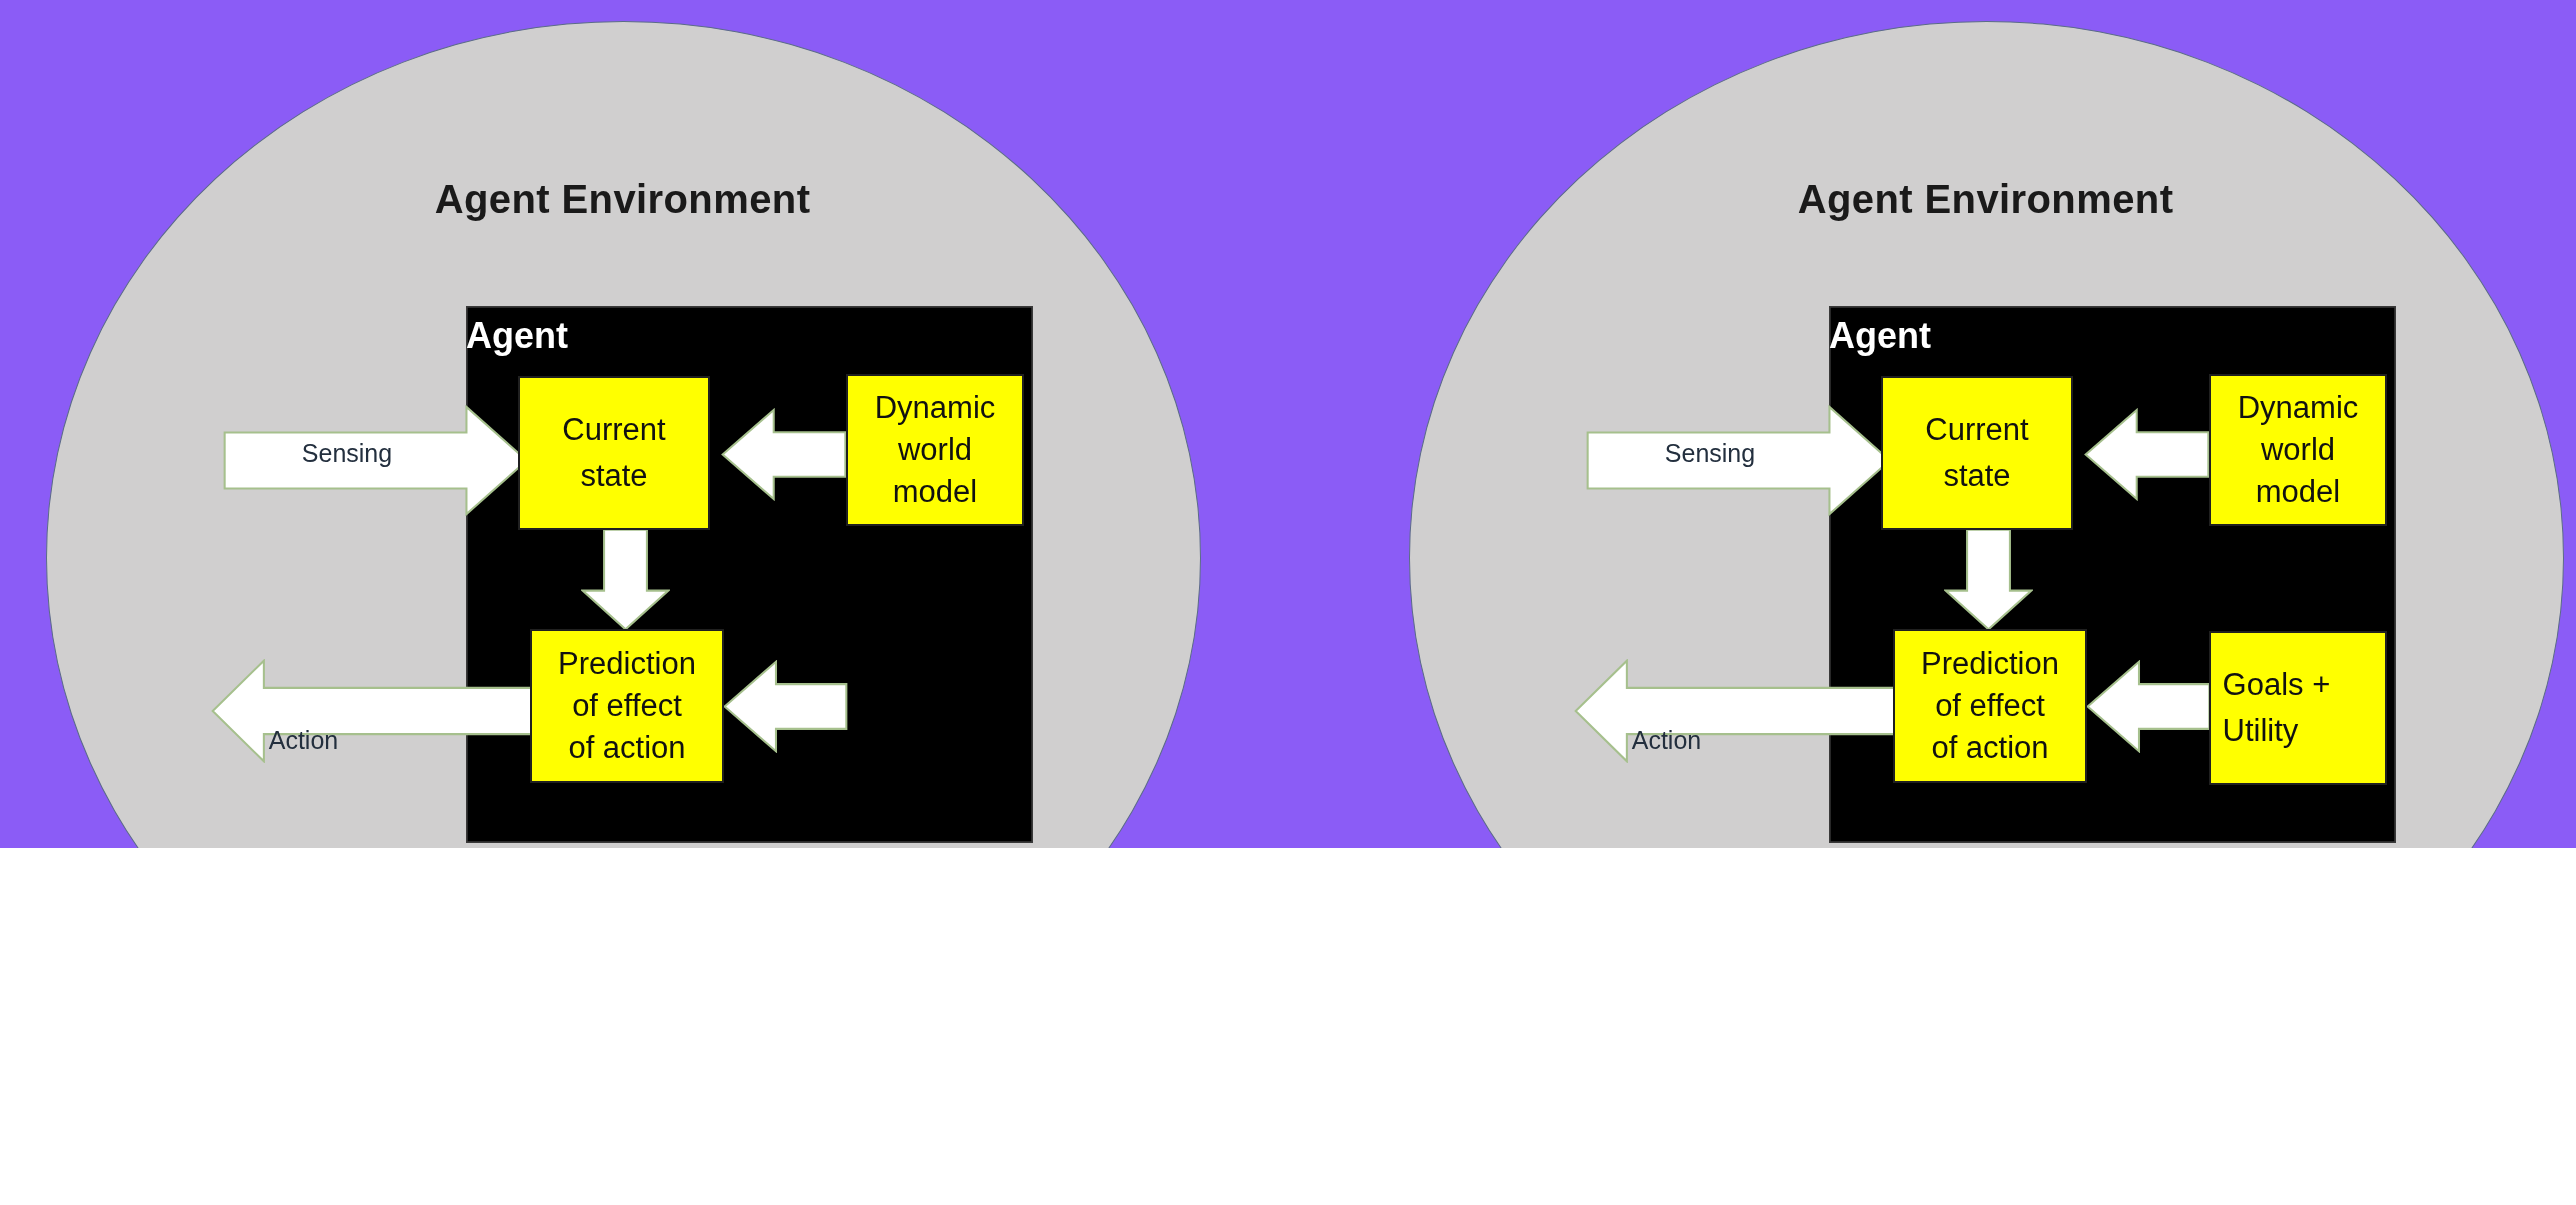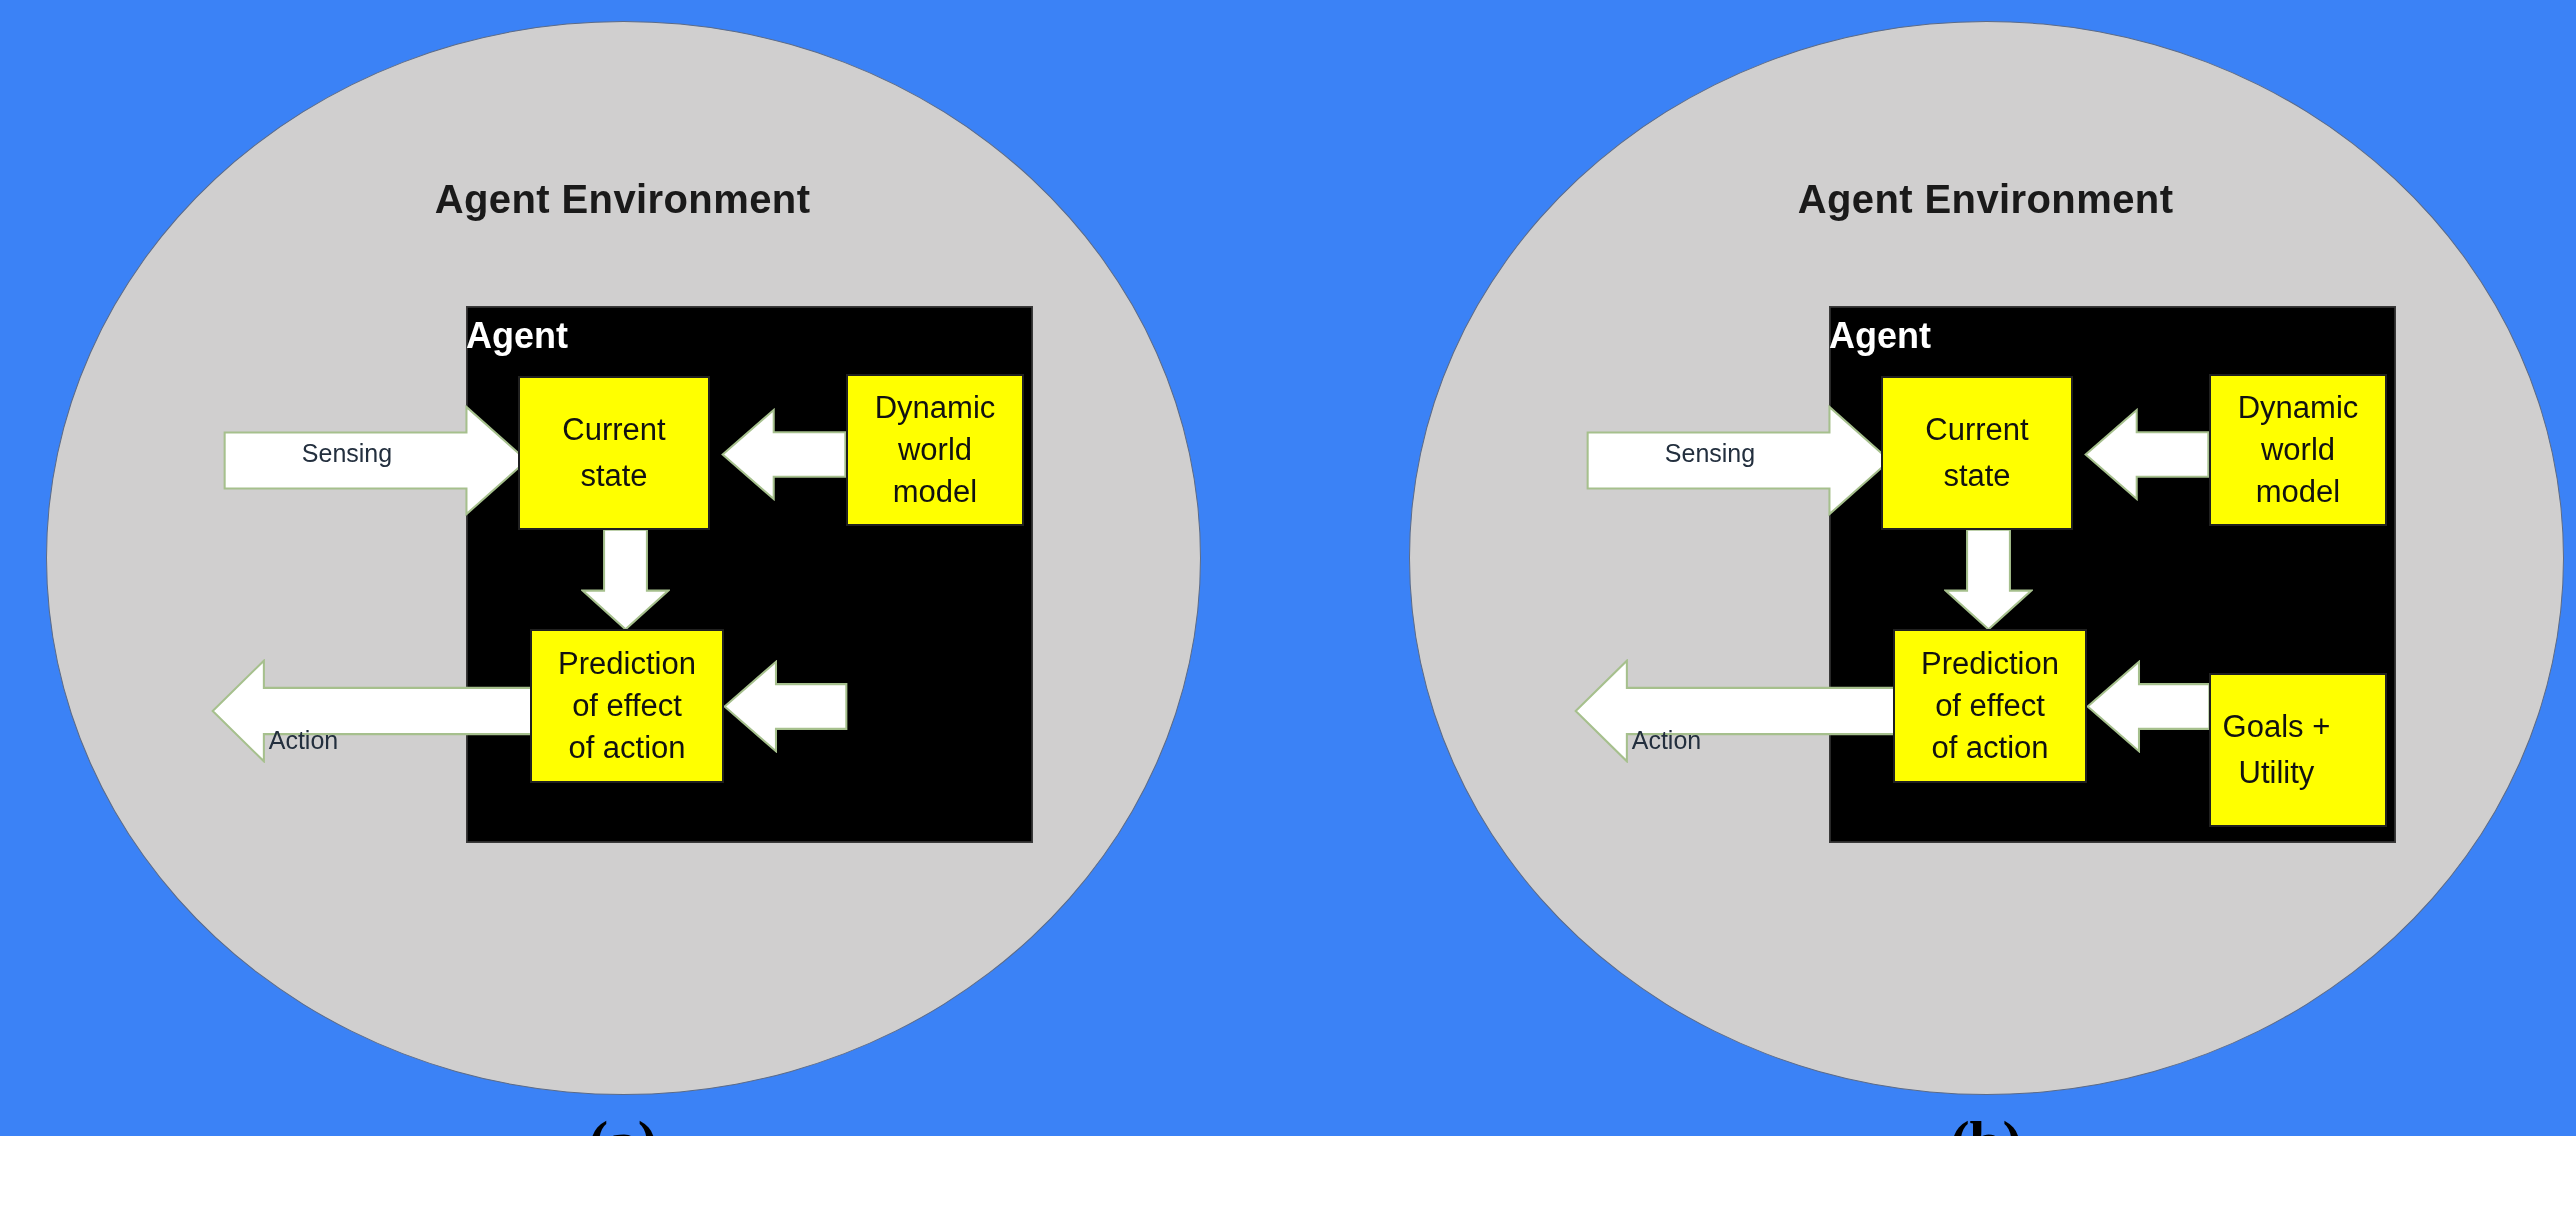--- a/index.html
+++ b/index.html
@@ -1,16 +1,16 @@
 <!DOCTYPE html>
 <html style="font-size:13.2px"><head>
 <meta charset="utf-8">
 <style>
   html,body{margin:0;padding:0;background:#ffffff;}
-  .stage{position:relative;width:2576px;height:1136px;background:#3b82f6;overflow:hidden;
+  .stage{position:relative;width:2576px;height:848px;background:#8b5cf6;overflow:hidden;
          font-family:"Liberation Sans",sans-serif;}
   .panel{position:absolute;top:0;width:1215px;height:1206px;}
 
   .ellipse{position:absolute;left:46px;top:20.6px;width:1153px;height:1072px;
            background:#d0cfcf;border:1.7px solid #5b6b88;border-radius:50%;z-index:1;}
 
   .env-title{position:absolute;left:127px;top:177px;width:991px;text-align:center;
              font-size:40px;font-weight:bold;color:#1a1a1a;z-index:2;letter-spacing:0.4px;}
 
   .agent-box{position:absolute;left:466px;top:306px;width:567px;height:537px;
@@ -19,21 +19,21 @@
   .agent-label{position:absolute;left:466px;top:315px;width:567px;text-align:left;
                font-size:36px;font-weight:bold;color:#ffffff;z-index:5;}
 
   .ybox{position:absolute;background:#ffff00;border:2.5px solid #202020;box-sizing:border-box;
         display:flex;align-items:center;justify-content:center;text-align:center;
         font-size:31px;line-height:1.5;color:#111111;white-space:pre-line;z-index:4;}
   .current-state{left:518px;top:376px;width:192px;height:154px;}
   .world-model{left:846px;top:374px;width:178px;height:152px;line-height:1.35;}
   .prediction{left:530px;top:629px;width:194px;height:154px;line-height:1.35;}
   .goals{left:846px;top:631px;width:178px;height:154px;}
-  .goals-left{justify-content:flex-start;text-align:center;padding-left:11.6px;margin-top:42px;}
+  .goals-left{justify-content:flex-start;text-align:left;padding-left:11.6px;}
 
   .arrow-svg{position:absolute;z-index:3;}
   .arrow-svg polygon{fill:#ffffff;stroke:#a6c08d;stroke-width:2.5;stroke-linejoin:miter;}
 
   .arrow-label{position:absolute;z-index:5;font-size:25px;color:#232f3e;text-align:center;}
   .sensing-label{left:248px;top:439px;width:198px;}
   .action-label{left:221px;top:690px;width:165px;margin-top:36px;}
 
   .caption{position:absolute;left:45px;top:1108px;width:1156px;text-align:center;z-index:2;
            font-family:"Liberation Serif",serif;font-size:59px;font-weight:bold;color:#000000;}

